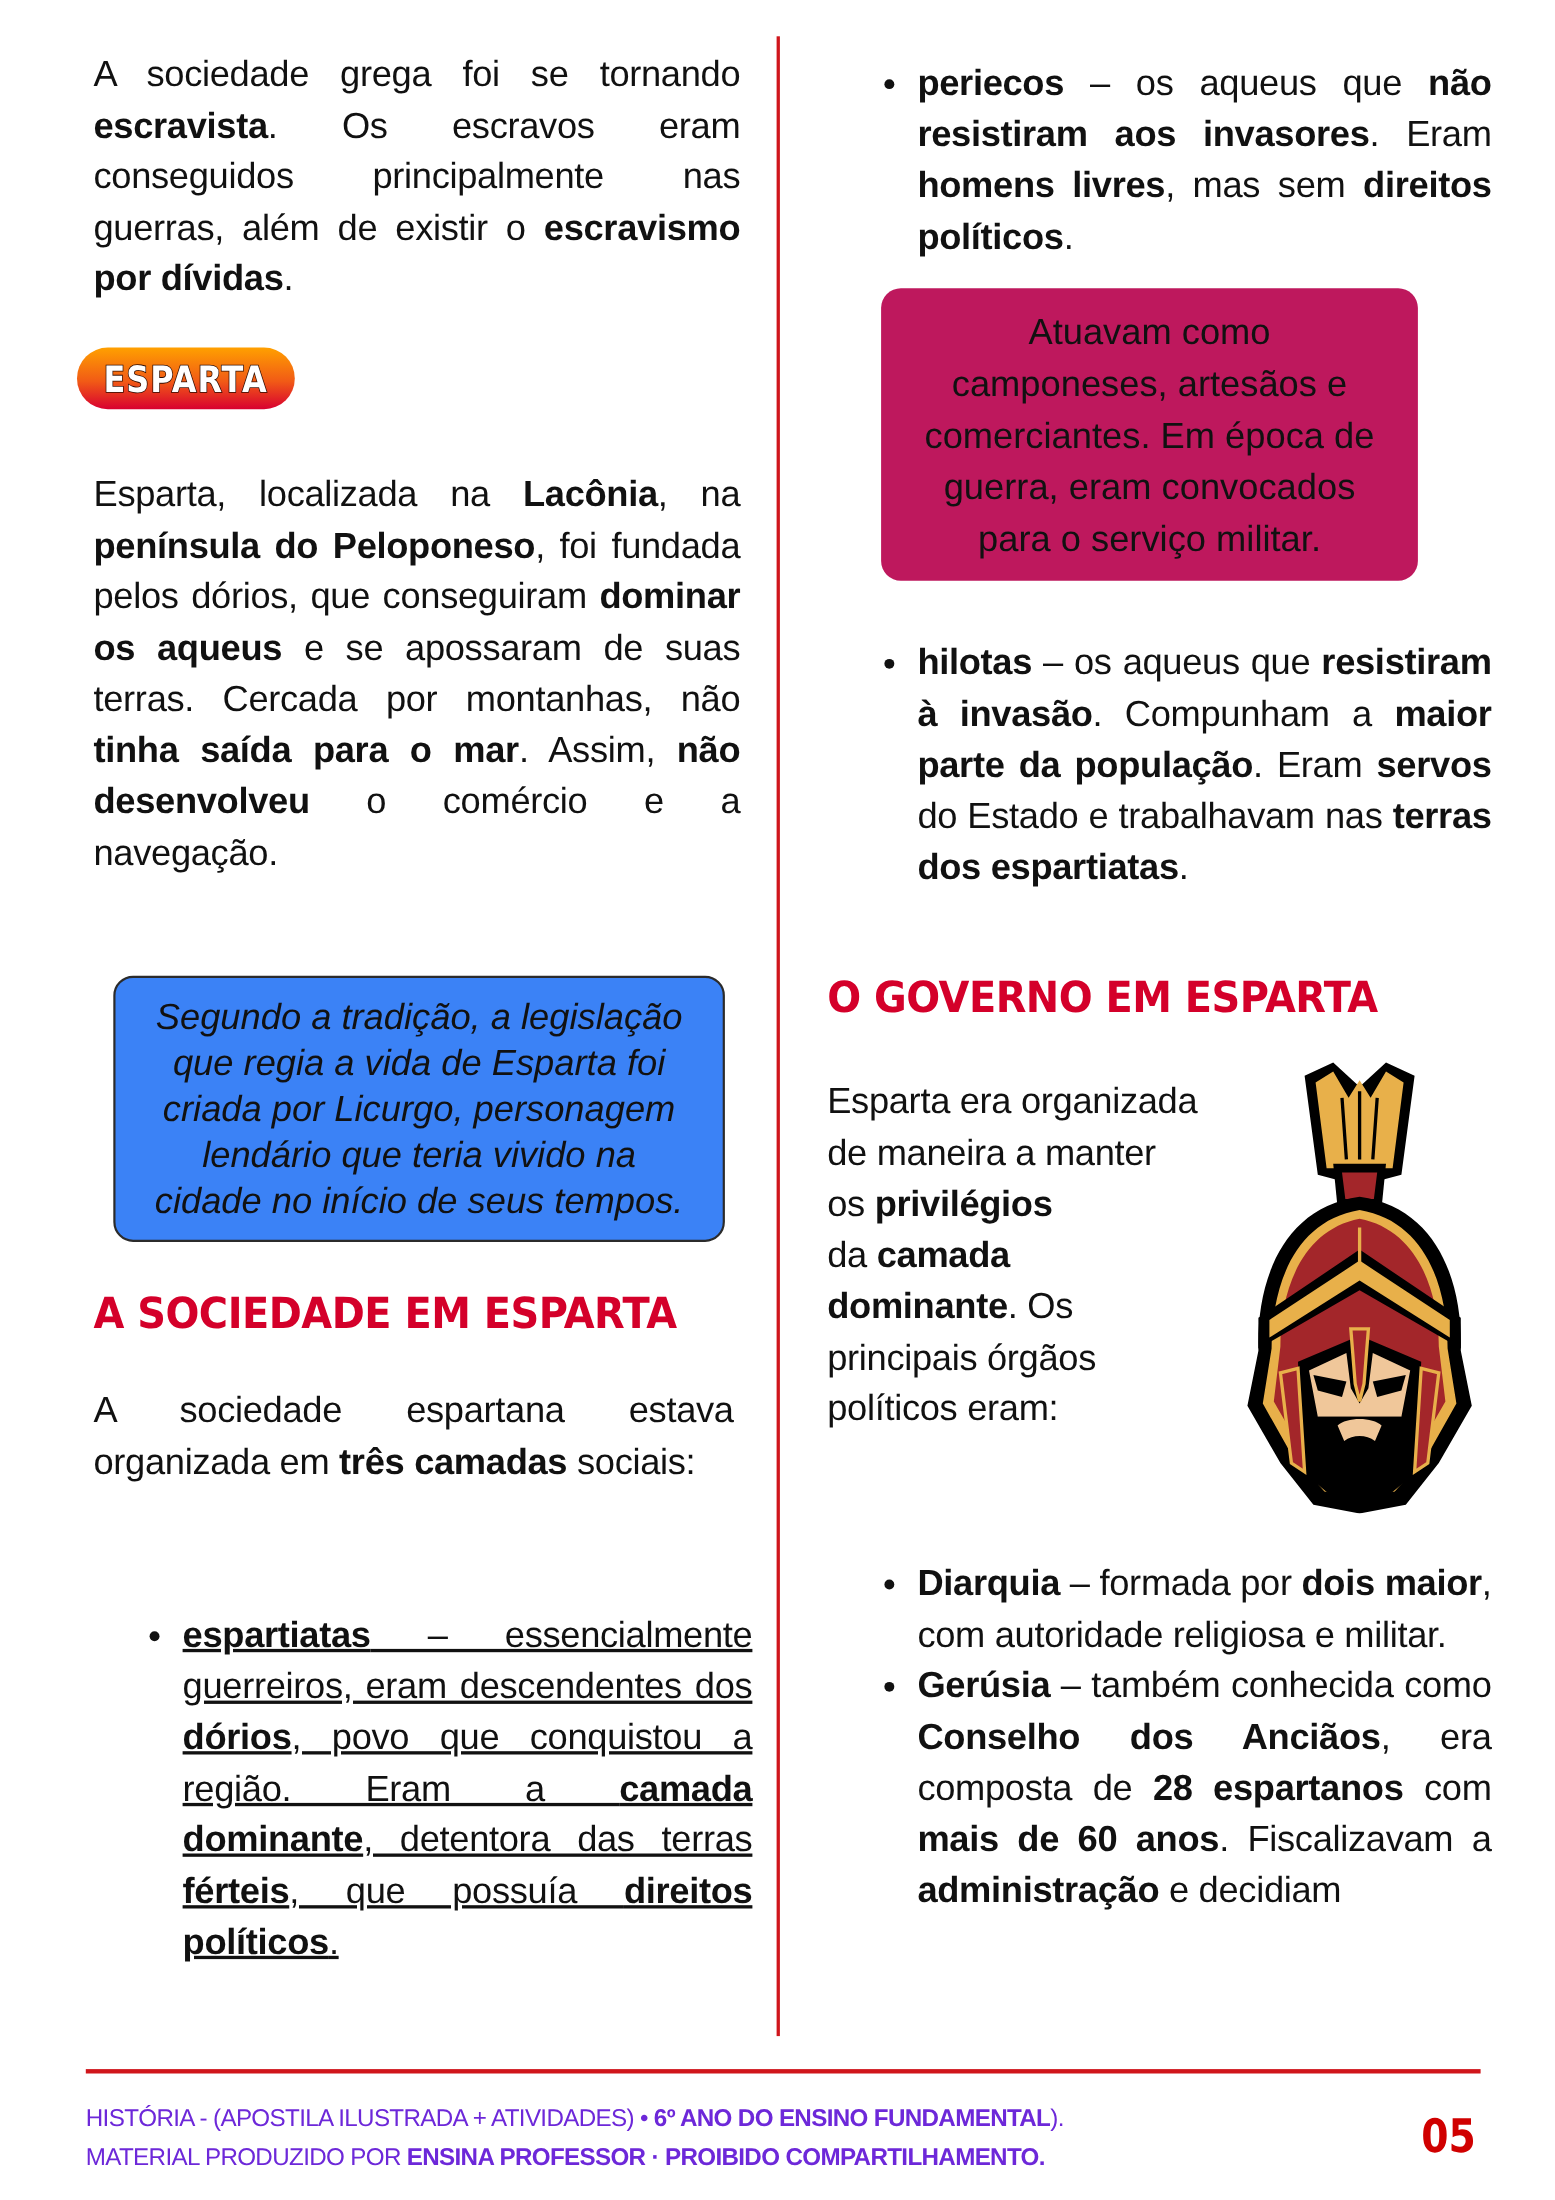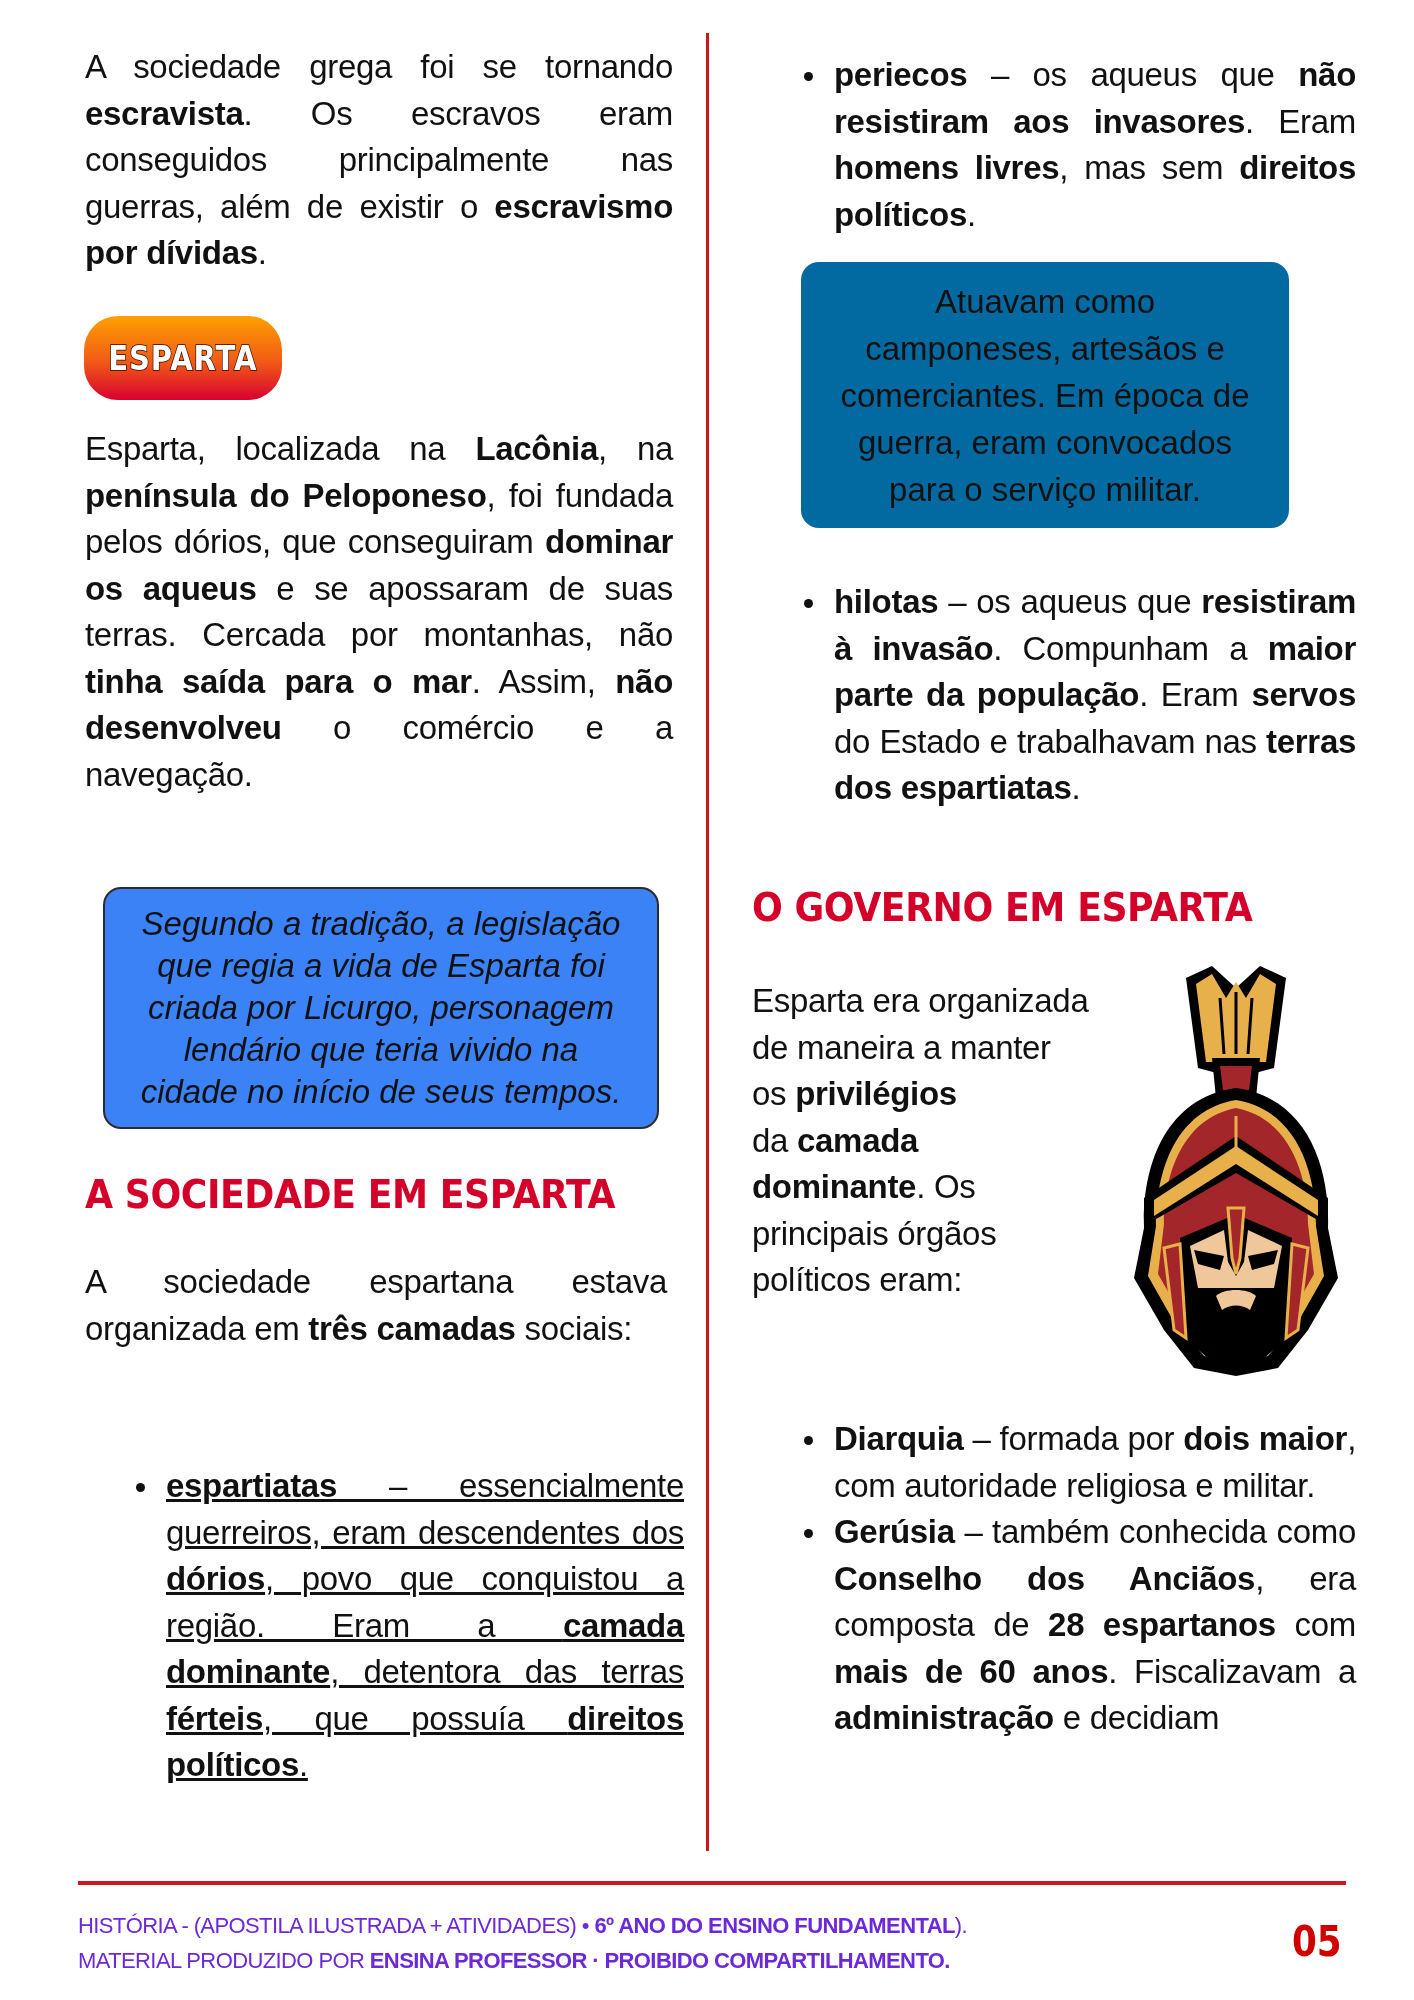--- a/index.html
+++ b/index.html
@@ -7,36 +7,36 @@
          font-family:"Liberation Sans", "DejaVu Sans", sans-serif; color:#111; }
   .abs { position:absolute; }
   .para { font-size:33px; line-height:46.5px; text-align:justify; text-align-last:left; letter-spacing:-0.3px; }
   .para b { font-weight:700; }
   .heading { font-family:"DejaVu Sans", sans-serif; font-weight:700; color:#d4002a; font-size:39px; letter-spacing:-0.5px; transform:scaleX(0.93); transform-origin:left center; white-space:nowrap; }
   .pill { background:linear-gradient(#ffa000 0%, #f15a16 55%, #d80030 100%); border-radius:34px; display:flex; align-items:center; justify-content:center; }
   .pill span { font-family:"DejaVu Sans", sans-serif; font-weight:700; font-size:33px; color:#fff; letter-spacing:1px;
                -webkit-text-stroke:1.5px #2a0a00; paint-order:stroke fill; transform:scaleX(0.88); }
   .box { border-radius:18px; text-align:center; font-size:33px; line-height:42px; display:flex; flex-direction:column; justify-content:center; }
   .box-pink { background:#3b82f6; border:2px solid #2b2b2b;font-style:italic; }
-  .box-green { background:#0369a1; }
+  .box-green { background:#be185d; }
   .bullets { list-style:none; margin:17px; padding:0; }
   .bullets li { position:relative; }
   .bullets li::before { content:""; position:absolute; left:-30px; top:20px; width:9px; height:9px; border-radius:50%; background:#111; }
   .vline { background:#d0161c; }
   .hline { background:#d0161c; }
   .footer-line { font-size:22px; color:#6d28d9; white-space:nowrap; letter-spacing:-0.6px; }
   .footer-line b { font-weight:700; }
   .pagenum { font-family:"DejaVu Sans", sans-serif; font-weight:700; font-size:42px; color:#d00000; transform:scaleX(0.85); transform-origin:left center; }
 </style>
 </head>
 <body>
 
 <div class="abs para" style="left:85px; top:44px; width:588px;"><span>A sociedade grega foi se tornando </span><b>escravista</b><span>. Os escravos eram conseguidos principalmente nas guerras, além de existir o </span><b>escravismo por dívidas</b><span>.</span></div>
 
-<div class="abs pill" style="left:84px; top:316px; width:198px; height:84px;">
+<div class="abs pill" style="left:70px; top:316px; width:198px; height:56px;">
   <span>ESPARTA</span>
 </div>
 
 <div class="abs para" style="left:85px; top:426px; width:588px;"><span>Esparta, localizada na </span><b>Lacônia</b><span>, na </span><b>península do Peloponeso</b><span>, foi fundada pelos dórios, que conseguiram </span><b>dominar os aqueus</b><span> e se apossaram de suas terras. Cercada por montanhas, não </span><b>tinha saída para o mar</b><span>. Assim, </span><b>não desenvolveu</b><span> o comércio e a navegação.</span></div>
 
 <div class="abs box box-pink" style="left:103px; top:887px; width:552px; height:238px;">
   <div>Segundo a tradição, a legislação</div>
   <div>que regia a vida de Esparta foi</div>
   <div>criada por Licurgo, personagem</div>
   <div>lendário que teria vivido na</div>

